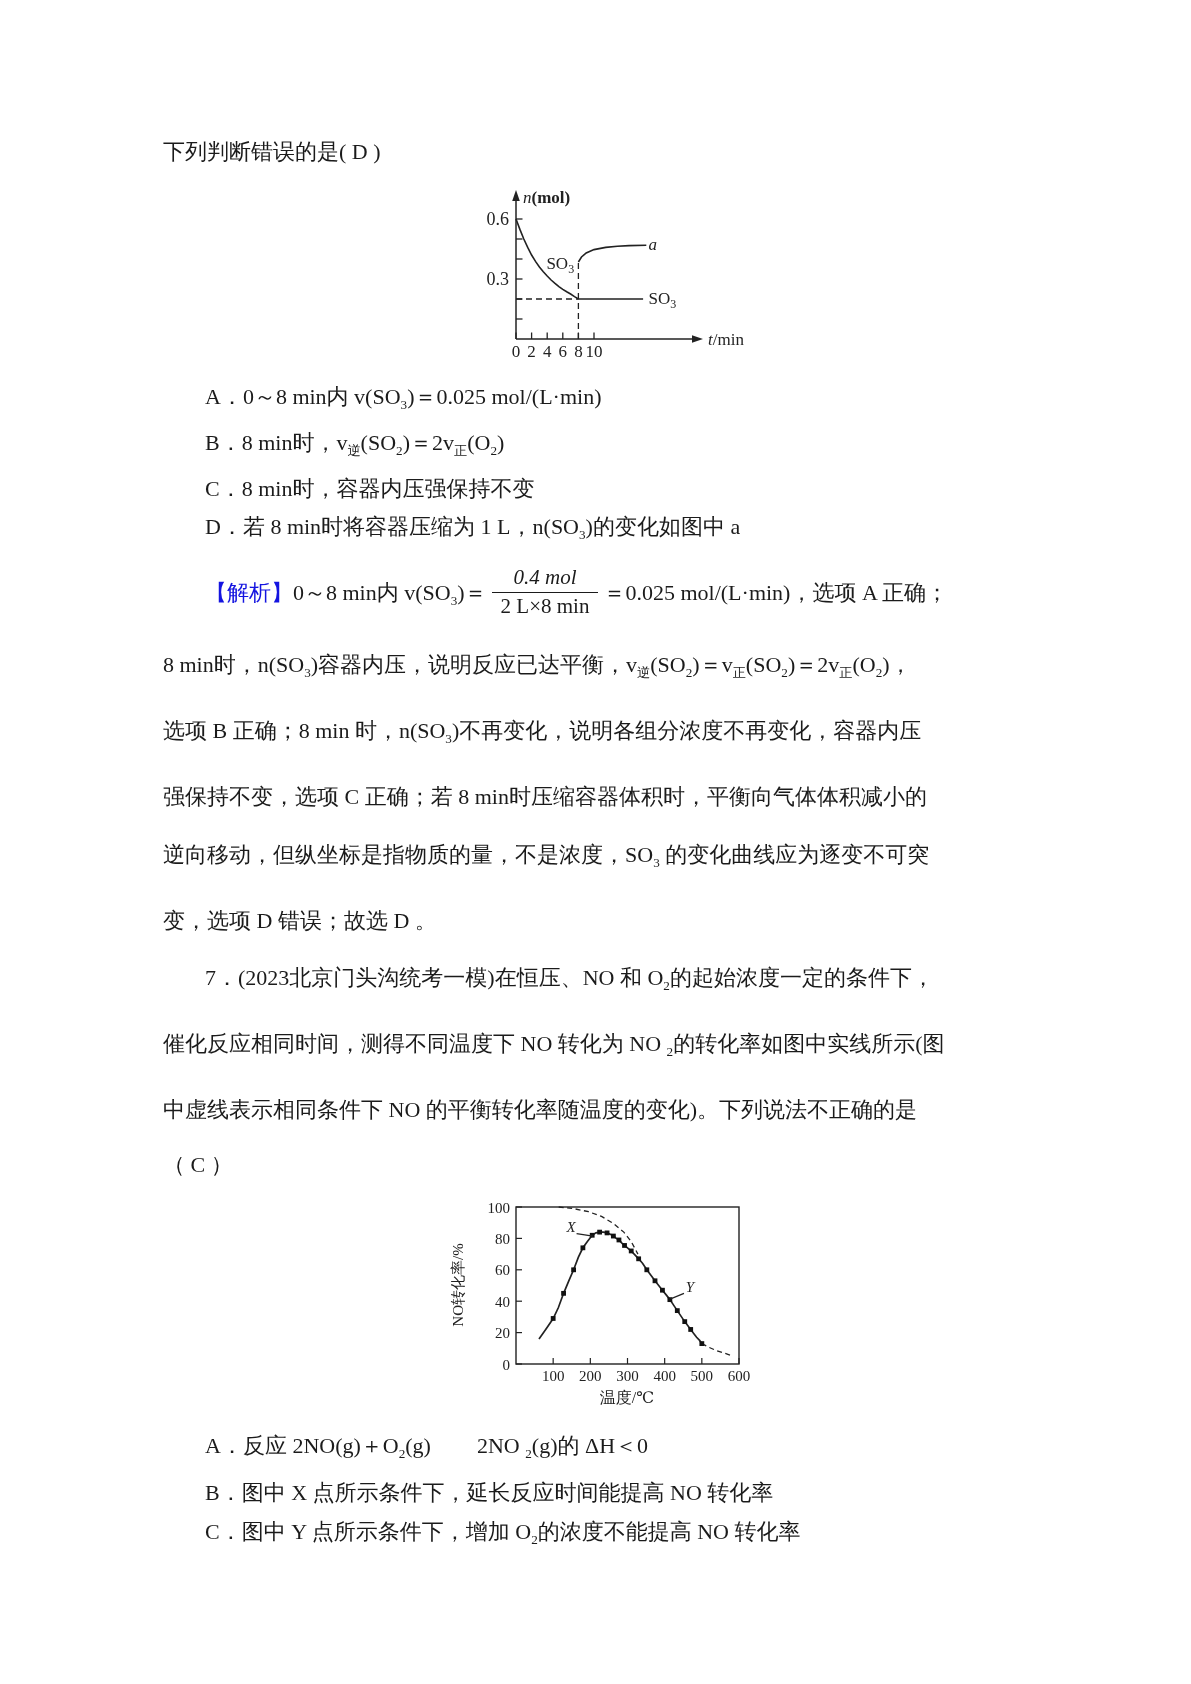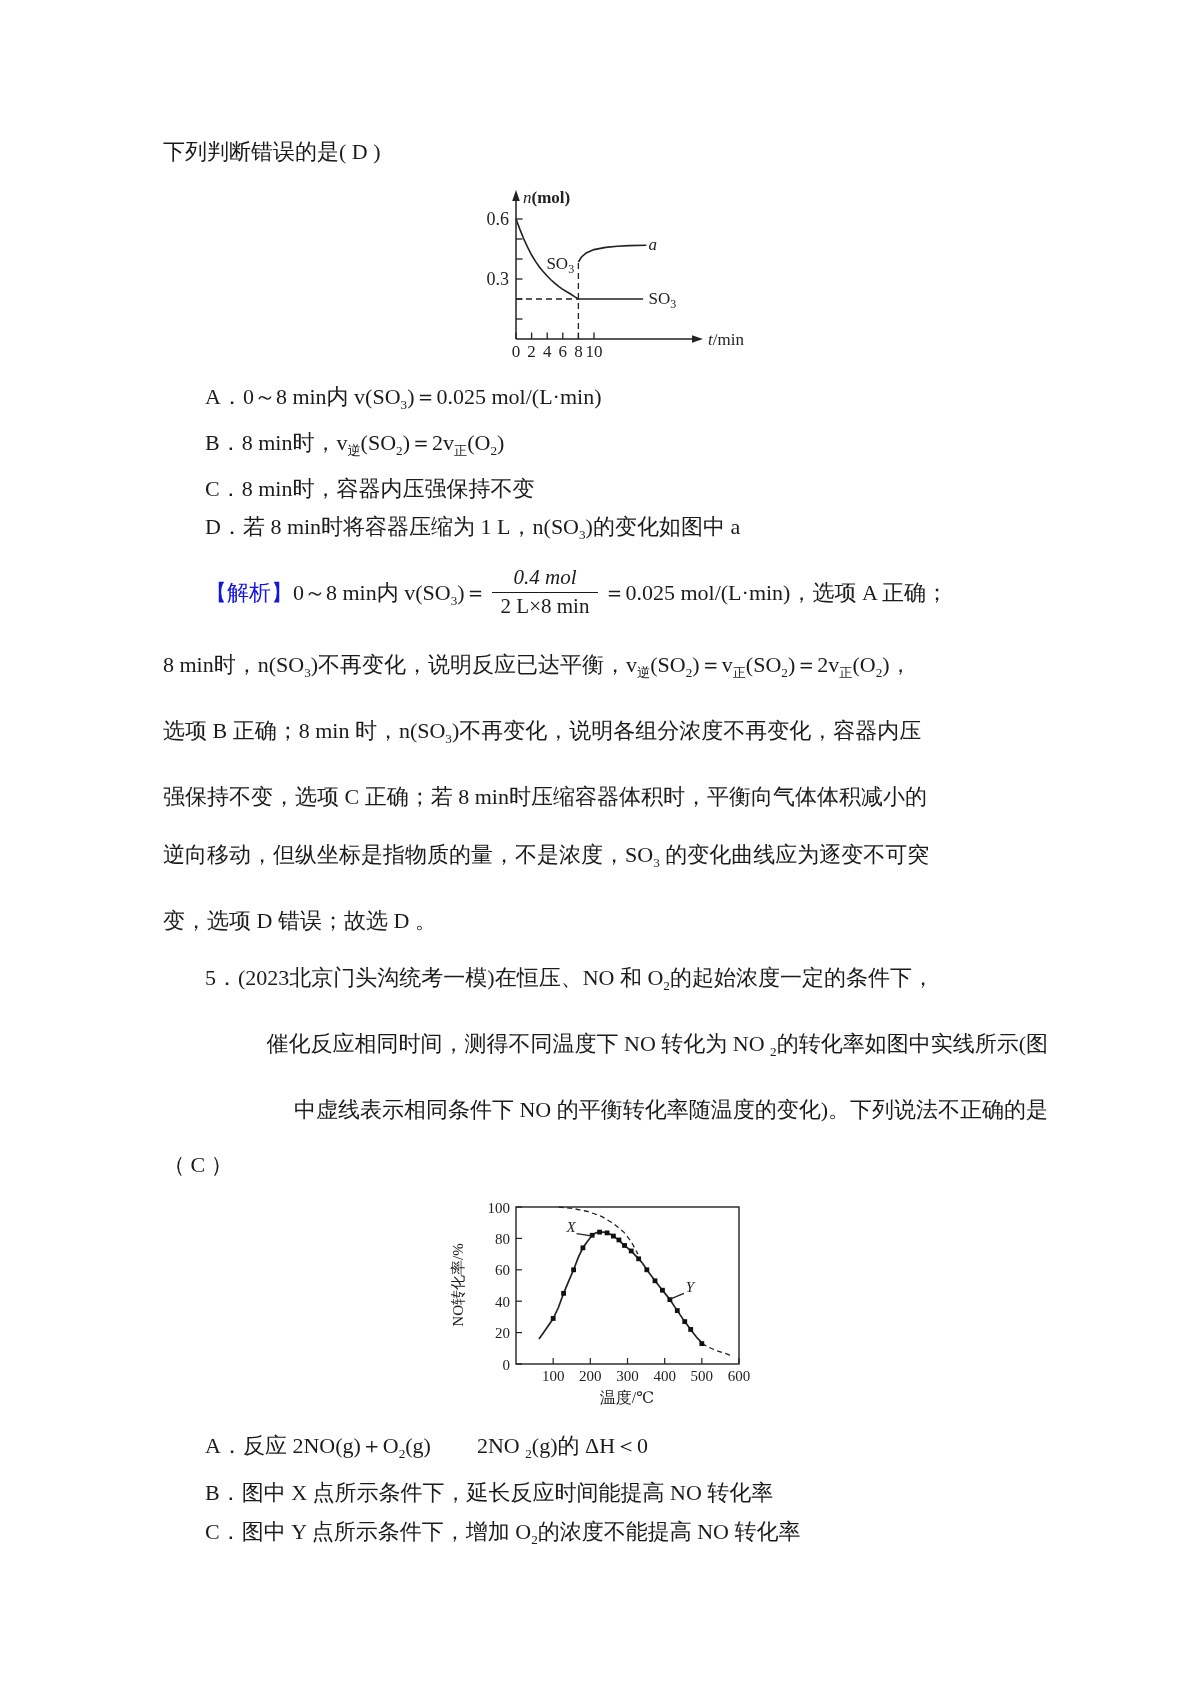--- a/index.html
+++ b/index.html
@@ -16,21 +16,21 @@
   .frac .num{display:block;border-bottom:1.6px solid currentColor;padding:0 9px 1px;font-style:italic;}
   .frac .den{display:block;padding:1px 9px 0;}
   figure{margin:0;display:flex;justify-content:center;}
   .fig1{margin-top:14px;}
   .fig2{margin-top:12px;}
   .opt-first{margin-top:10px;}
   .opt{margin-top:7px;}
   .ana-first{margin-top:18px;}
   .ana{margin-top:27px;}
   .q8-first{margin-top:26px;}
-  .q8-line{margin-top:27px;text-align:right;}
+  .q8-line{margin-top:27px;}
   .ans-line{margin-top:24px;}
   .opt2-first{margin-top:16px;}
   .opt2{margin-top:8px;}
   svg text{font-family:"Liberation Serif","DejaVu Serif",serif;fill:#222;}
 </style>
 </head>
 <body style="--ana-blue: #1414e0;">
 
 <div class="content">
 
@@ -73,27 +73,27 @@
         <text x="192.6" y="69" font-size="17" font-style="italic"><tspan>a</tspan></text>
       </svg>
   </figure>
 
   <div class="line indent opt-first"><span>A．0～8 min内 v(SO</span><span class="sub">3</span><span>)＝0.025 mol/(L·min)</span></div>
   <div class="line indent opt"><span>B．8 min时，v</span><span class="sub">逆</span><span>(SO</span><span class="sub">2</span><span>)＝2v</span><span class="sub">正</span><span>(O</span><span class="sub">2</span><span>)</span></div>
   <div class="line indent opt"><span>C．8 min时，容器内压强保持不变</span></div>
   <div class="line indent opt"><span>D．若 8 min时将容器压缩为 1 L，n(SO</span><span class="sub">3</span><span>)的变化如图中 a</span></div>
 
   <div class="line indent ana-first"><span class="blue">【解析】</span><span>0～8 min内 v(SO</span><span class="sub">3</span><span>)＝</span><span class="frac"><span class="num">0.4 mol</span><span class="den">2 L×8 min</span></span><span>＝0.025 mol/(L·min)，选项 A 正确；</span></div>
-  <div class="line ana"><span>8 min时，n(SO</span><span class="sub">3</span><span>)不再变化，说明反应已达平衡，v</span><span class="sub">逆</span><span>(SO</span><span class="sub">2</span><span>)＝v</span><span class="sub">正</span><span>(SO</span><span class="sub">2</span><span>)＝2v</span><span class="sub">正</span><span>(O</span><span class="sub">2</span><span>)，</span></div>
+  <div class="line ana"><span>8 min时，n(SO</span><span class="sub">3</span><span>)容器内压，说明反应已达平衡，v</span><span class="sub">逆</span><span>(SO</span><span class="sub">2</span><span>)＝v</span><span class="sub">正</span><span>(SO</span><span class="sub">2</span><span>)＝2v</span><span class="sub">正</span><span>(O</span><span class="sub">2</span><span>)，</span></div>
   <div class="line ana"><span>选项 B 正确；8 min 时，n(SO</span><span class="sub">3</span><span>)不再变化，说明各组分浓度不再变化，容器内压</span></div>
   <div class="line ana"><span>强保持不变，选项 C 正确；若 8 min时压缩容器体积时，平衡向气体体积减小的</span></div>
   <div class="line ana"><span>逆向移动，但纵坐标是指物质的量，不是浓度，SO</span><span class="sub">3</span><span> 的变化曲线应为逐变不可突</span></div>
   <div class="line ana"><span>变，选项 D 错误；故选 D 。</span></div>
 
-  <div class="line indent q8-first"><span>5．(2023北京门头沟统考一模)在恒压、NO 和 O</span><span class="sub">2</span><span>的起始浓度一定的条件下，</span></div>
+  <div class="line indent q8-first"><span>7．(2023北京门头沟统考一模)在恒压、NO 和 O</span><span class="sub">2</span><span>的起始浓度一定的条件下，</span></div>
   <div class="line q8-line"><span>催化反应相同时间，测得不同温度下 NO 转化为 NO </span><span class="sub">2</span><span>的转化率如图中实线所示(图</span></div>
   <div class="line q8-line"><span>中虚线表示相同条件下 NO 的平衡转化率随温度的变化)。下列说法不正确的是</span></div>
   <div class="line ans-line"><span>（ C ）</span></div>
 
   <figure class="fig2">
     <svg id="q8-chart-svg" width="330" height="222" viewBox="0 0 330 222">
         <rect x="75" y="15" width="223" height="157" fill="none" stroke="#222222" stroke-width="1.4"></rect>
         <line x1="75" y1="172" x2="81" y2="172" stroke="#222222" stroke-width="1.2"></line>
         <text x="69" y="177.5" font-size="15" text-anchor="end">0</text>
         <line x1="75" y1="140.6" x2="81" y2="140.6" stroke="#222222" stroke-width="1.2"></line>

